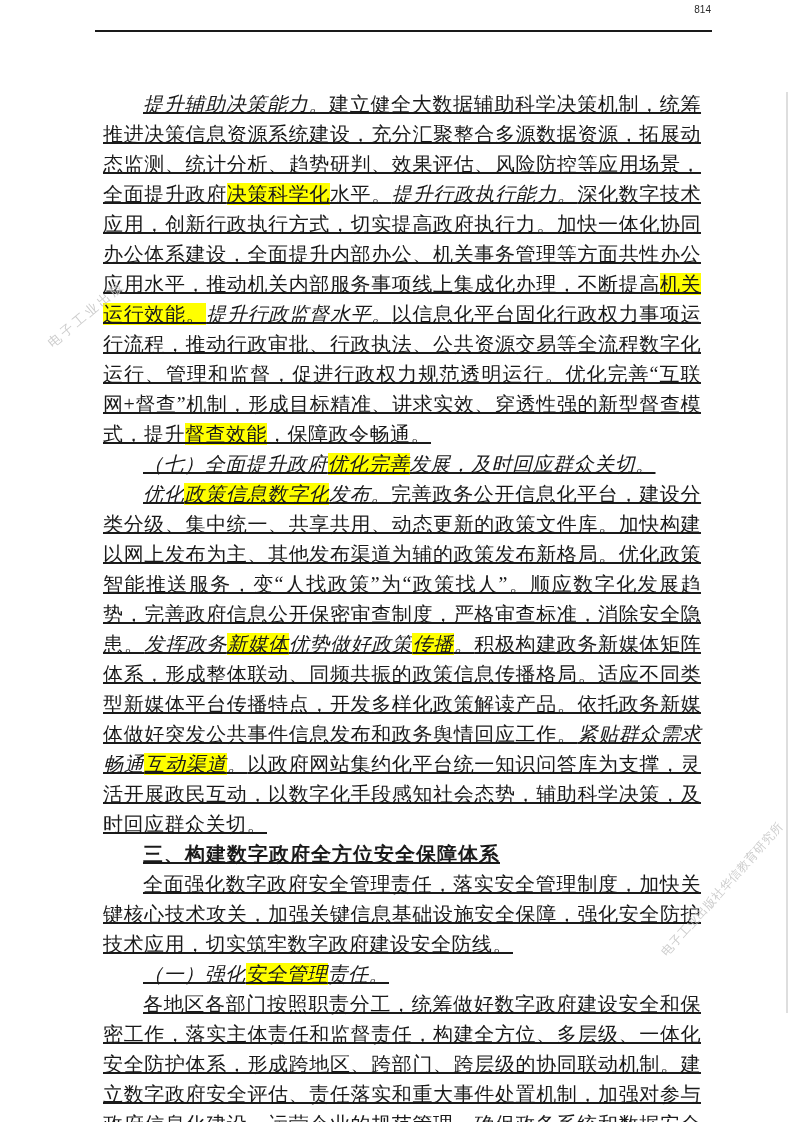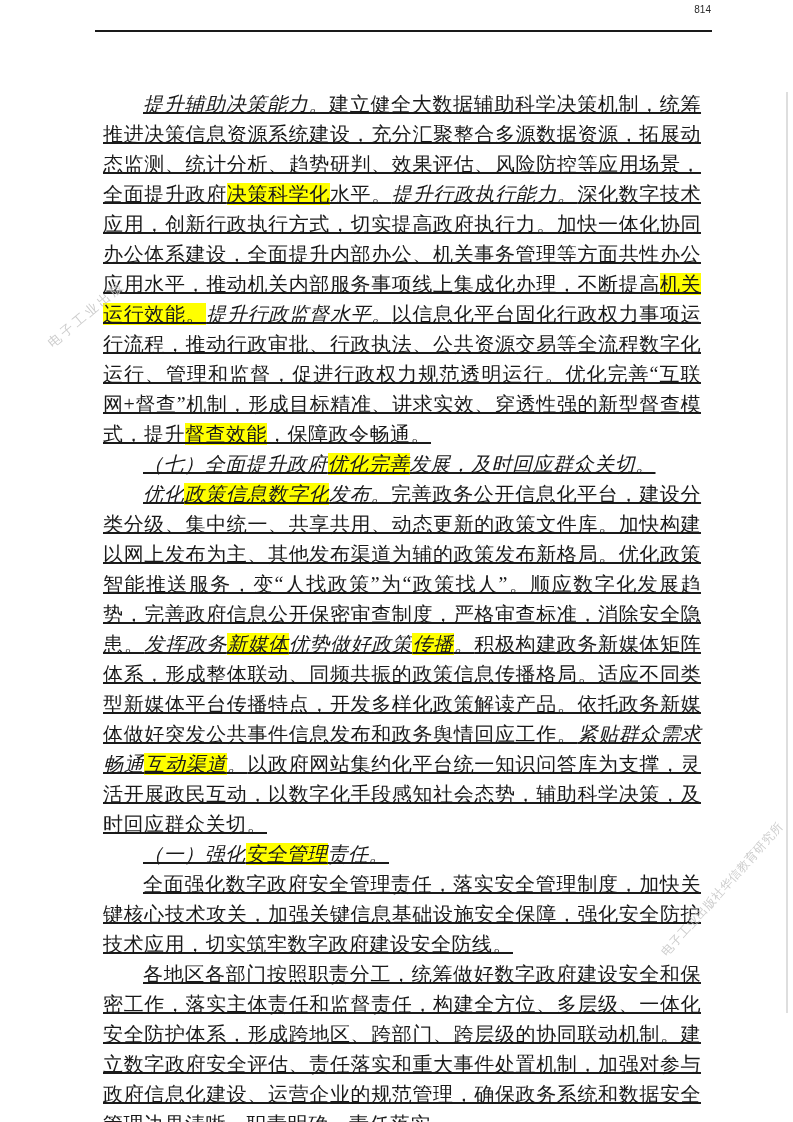--- a/index.html
+++ b/index.html
@@ -88,20 +88,21 @@
 </head>
 <body>
 
 <div class="page-number">814</div>
 <div class="header-rule"></div>
 
 <div class="doc">
     <p class="block paragraph"><span class="kai">提升辅助决策能力。</span><span>建立健全大数据辅助科学决策机制，统筹推进决策信息资源系统建设，充分汇聚整合多源数据资源，拓展动态监测、统计分析、趋势研判、效果评估、风险防控等应用场景，全面提升政府</span><span class="hl">决策科学化</span><span>水平。</span><span class="kai">提升行政执行能力。</span><span>深化数字技术应用，创新行政执行方式，切实提高政府执行力。加快一体化协同办公体系建设，全面提升内部办公、机关事务管理等方面共性办公应用水平，推动机关内部服务事项线上集成化办理，不断提高</span><span class="hl">机关运行效能。</span><span class="kai">提升行政监督水平。</span><span>以信息化平台固化行政权力事项运行流程，推动行政审批、行政执法、公共资源交易等全流程数字化运行、管理和监督，促进行政权力规范透明运行。优化完善“互联网+督查”机制，形成目标精准、讲求实效、穿透性强的新型督查模式，提升</span><span class="hl">督查效能</span><span>，保障政令畅通。</span></p>
     <p class="block subheading"><span class="kai">（七）全面提升政府</span><span class="kai hl">优化完善</span><span class="kai">发展，及时回应群众关切。</span></p>
     <p class="block paragraph"><span class="kai">优化</span><span class="kai hl">政策信息数字化</span><span class="kai">发布。</span><span>完善政务公开信息化平台，建设分类分级、集中统一、共享共用、动态更新的政策文件库。加快构建以网上发布为主、其他发布渠道为辅的政策发布新格局。优化政策智能推送服务，变“人找政策”为“政策找人”。顺应数字化发展趋势，完善政府信息公开保密审查制度，严格审查标准，消除安全隐患。</span><span class="kai">发挥政务</span><span class="kai hl">新媒体</span><span class="kai">优势做好政策</span><span class="kai hl">传播</span><span class="kai">。</span><span>积极构建政务新媒体矩阵体系，形成整体联动、同频共振的政策信息传播格局。适应不同类型新媒体平台传播特点，开发多样化政策解读产品。依托政务新媒体做好突发公共事件信息发布和政务舆情回应工作。</span><span class="kai">紧贴群众需求畅通</span><span class="kai hl">互动渠道</span><span class="kai">。</span><span>以政府网站集约化平台统一知识问答库为支撑，灵活开展政民互动，以数字化手段感知社会态势，辅助科学决策，及时回应群众关切。</span></p>
+    <h3 class="block heading"><span>三、构建数字政府全方位安全保障体系</span></h3>
+    <p class="block paragraph"><span>全面强化数字政府安全管理责任，落实安全管理制度，加快关键核心技术攻关，加强关键信息基础设施安全保障，强化安全防护技术应用，切实筑牢数字政府建设安全防线。</span></p>
     <p class="block subheading"><span class="kai">（一）强化</span><span class="kai hl">安全管理</span><span class="kai">责任。</span></p>
-    <p class="block paragraph"><span>全面强化数字政府安全管理责任，落实安全管理制度，加快关键核心技术攻关，加强关键信息基础设施安全保障，强化安全防护技术应用，切实筑牢数字政府建设安全防线。</span></p>
     <p class="block paragraph"><span>各地区各部门按照职责分工，统筹做好数字政府建设安全和保密工作，落实主体责任和监督责任，构建全方位、多层级、一体化安全防护体系，形成跨地区、跨部门、跨层级的协同联动机制。建立数字政府安全评估、责任落实和重大事件处置机制，加强对参与政府信息化建设、运营企业的规范管理，确保政务系统和数据安全管理边界清晰、职责明确、责任落实。</span></p>
   </div>
 
 <div class="wm wm-left">电子工业出版</div>
 <div class="wm wm-right">电子工业出版社华信教育研究所</div>
 <div class="edge-line"></div>
 
 </body></html>

